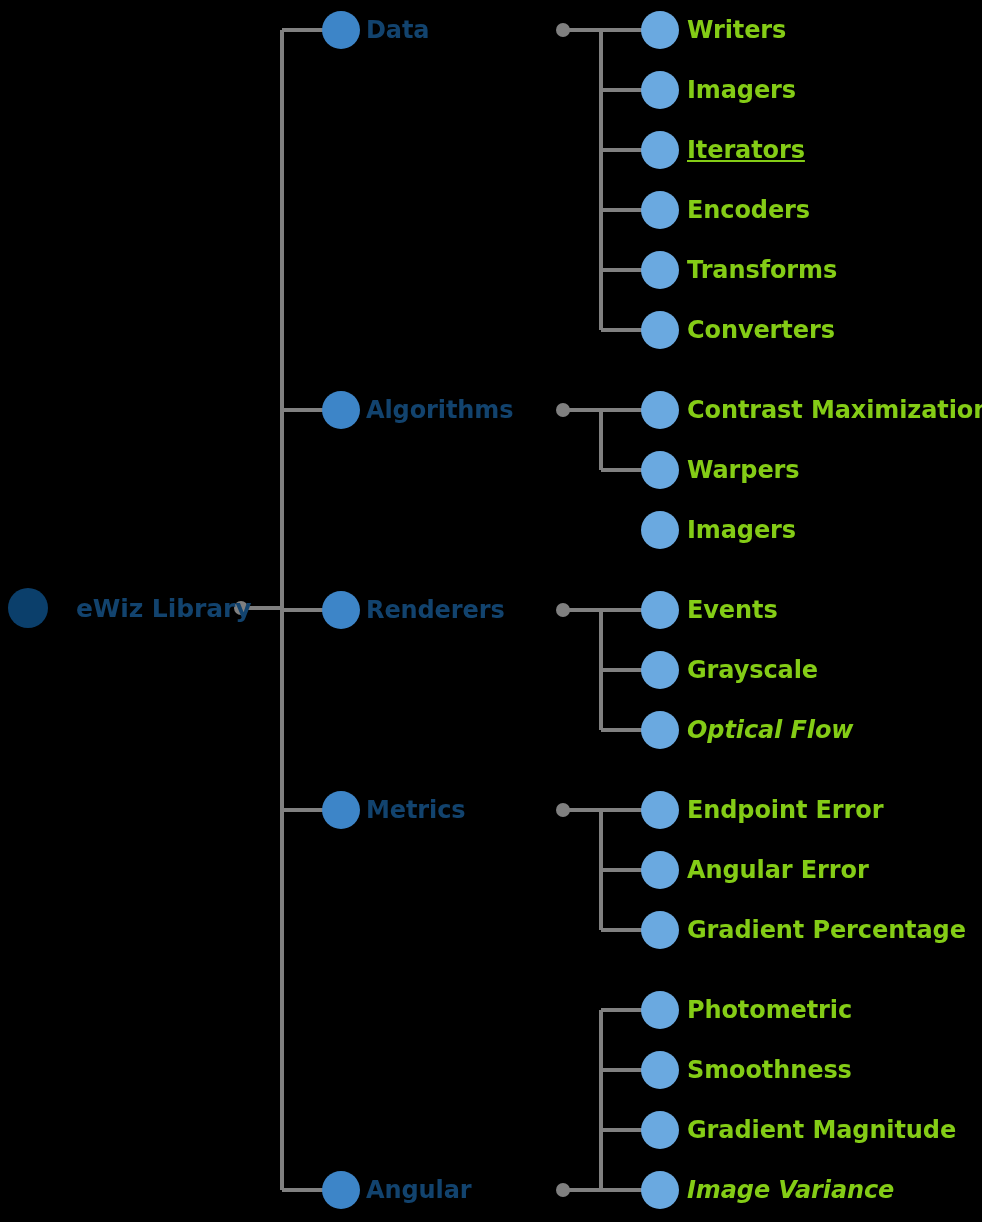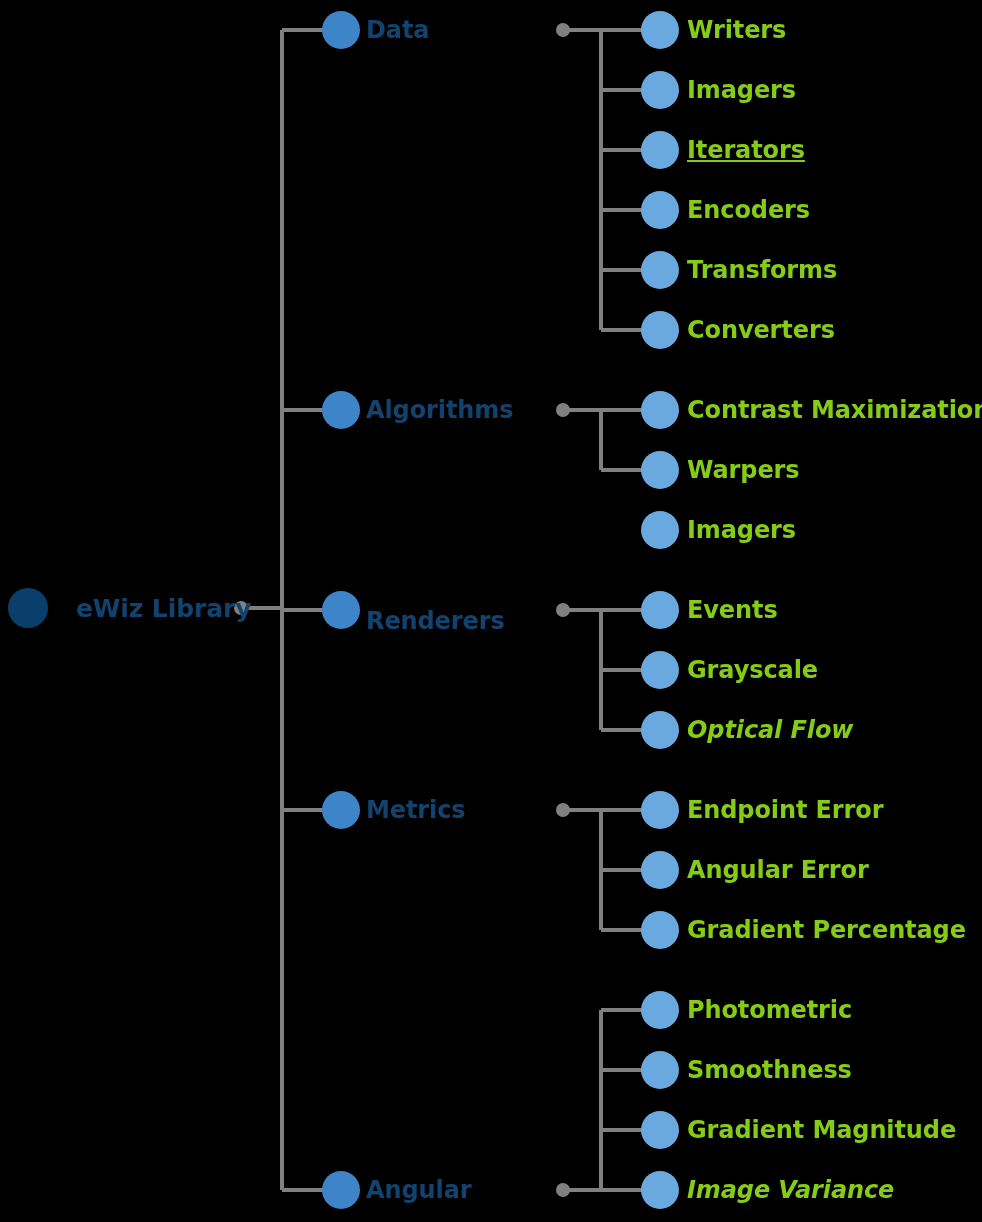--- a/index.html
+++ b/index.html
@@ -128,21 +128,21 @@
       <div class="node-label label-leaf" style="left: 687px; top: 30px; transform: translateY(-50%);">Writers</div>
       <div class="node-label label-leaf" style="left: 687px; top: 90px; transform: translateY(-50%);">Imagers</div>
       <div class="node-label label-leaf" style="left: 687px; top: 150px; transform: translateY(-50%); text-decoration: underline;">Iterators</div>
       <div class="node-label label-leaf" style="left: 687px; top: 210px; transform: translateY(-50%);">Encoders</div>
       <div class="node-label label-leaf" style="left: 687px; top: 270px; transform: translateY(-50%);">Transforms</div>
       <div class="node-label label-leaf" style="left: 687px; top: 330px; transform: translateY(-50%);">Converters</div>
       <div class="node-label label-branch" style="left: 366px; top: 410px; transform: translateY(-50%);">Algorithms</div>
       <div class="node-label label-leaf" style="left: 687px; top: 410px; transform: translateY(-50%);">Contrast Maximization</div>
       <div class="node-label label-leaf" style="left: 687px; top: 470px; transform: translateY(-50%);">Warpers</div>
       <div class="node-label label-leaf" style="left: 687px; top: 530px; transform: translateY(-50%);">Imagers</div>
-      <div class="node-label label-branch" style="left: 366px; top: 610px; transform: translateY(-50%); margin-top: 11px;">Renderers</div>
+      <div class="node-label label-branch" style="left: 366px; top: 610px; transform: translateY(-50%);">Renderers</div>
       <div class="node-label label-leaf" style="left: 687px; top: 610px; transform: translateY(-50%);">Events</div>
       <div class="node-label label-leaf" style="left: 687px; top: 670px; transform: translateY(-50%);">Grayscale</div>
       <div class="node-label label-leaf" style="left: 687px; top: 730px; transform: translateY(-50%); font-style: italic;">Optical Flow</div>
       <div class="node-label label-branch" style="left: 366px; top: 810px; transform: translateY(-50%);">Metrics</div>
       <div class="node-label label-leaf" style="left: 687px; top: 810px; transform: translateY(-50%);">Endpoint Error</div>
       <div class="node-label label-leaf" style="left: 687px; top: 870px; transform: translateY(-50%);">Angular Error</div>
       <div class="node-label label-leaf" style="left: 687px; top: 930px; transform: translateY(-50%);">Gradient Percentage</div>
       <div class="node-label label-branch" style="left: 366px; top: 1190px; transform: translateY(-50%);">Angular</div>
       <div class="node-label label-leaf" style="left: 687px; top: 1010px; transform: translateY(-50%);">Photometric</div>
       <div class="node-label label-leaf" style="left: 687px; top: 1070px; transform: translateY(-50%);">Smoothness</div>

